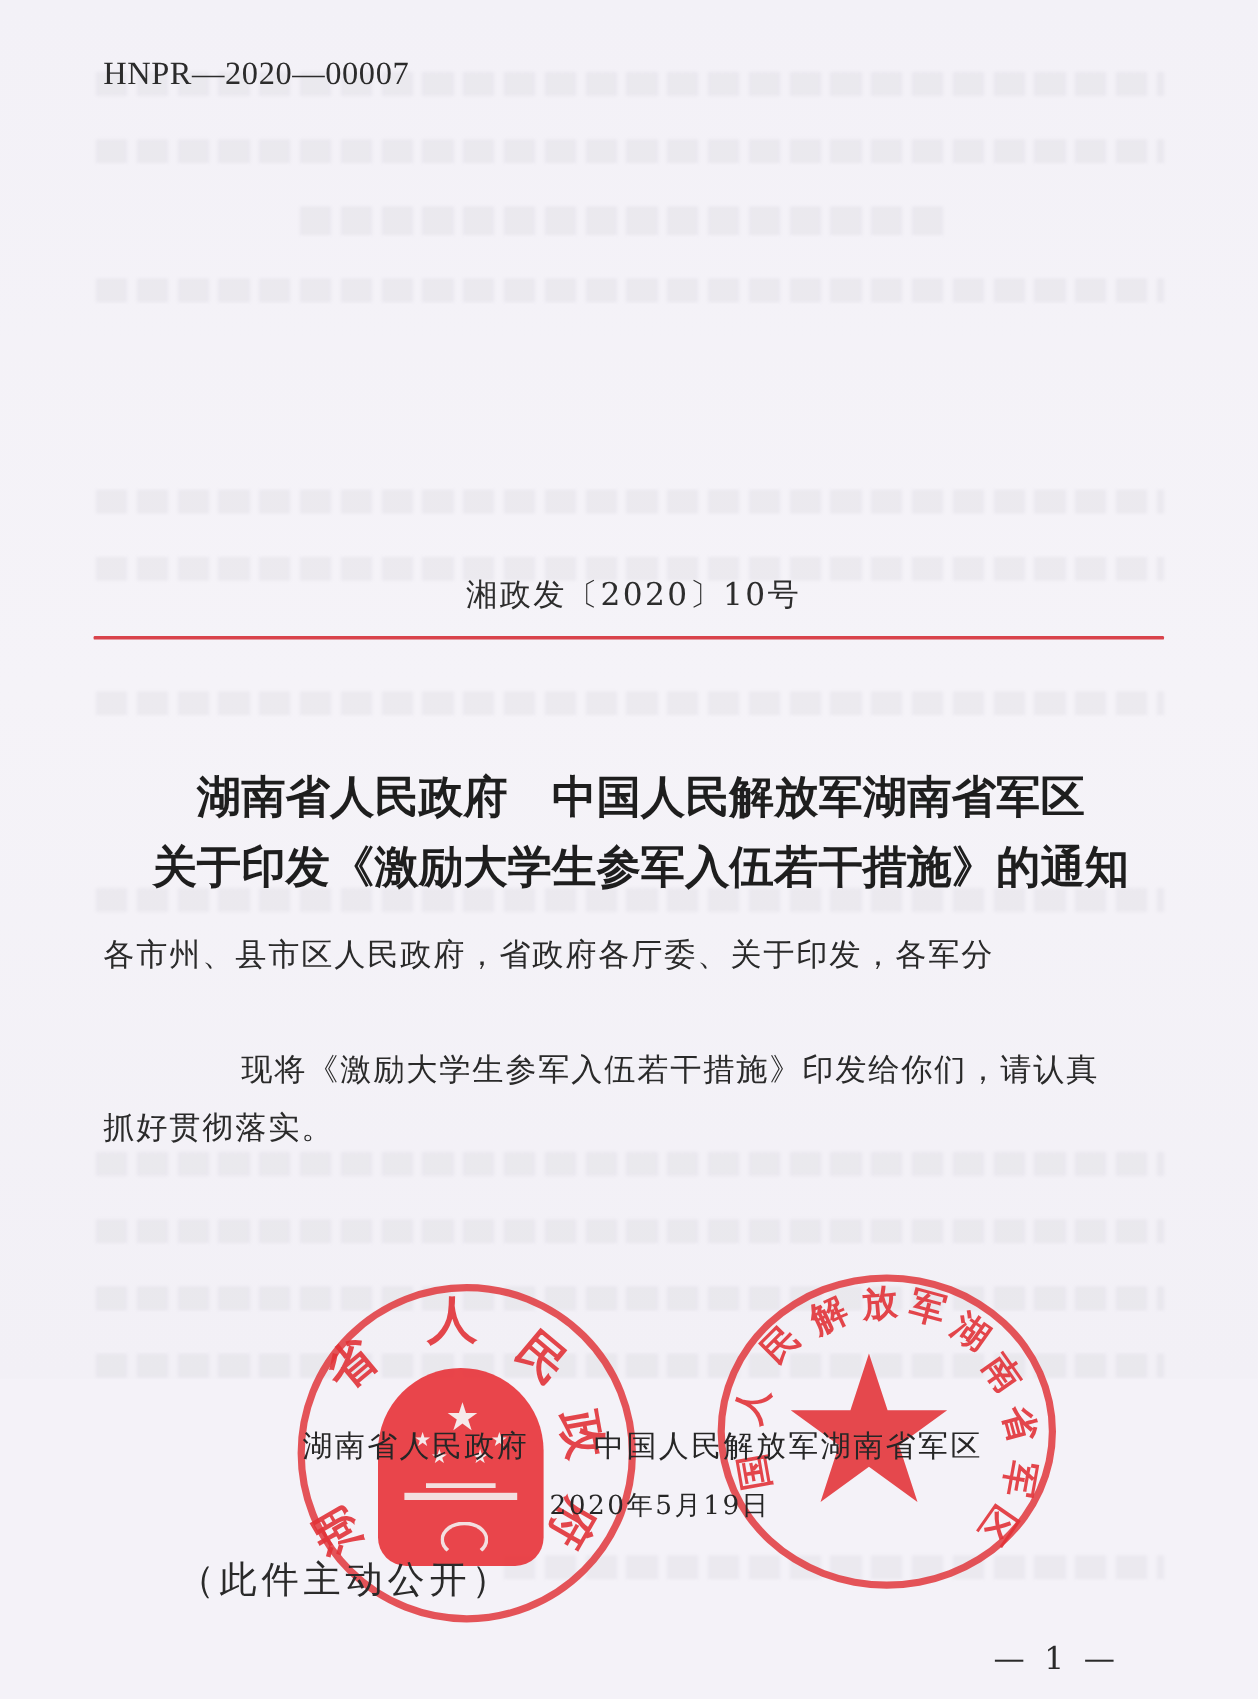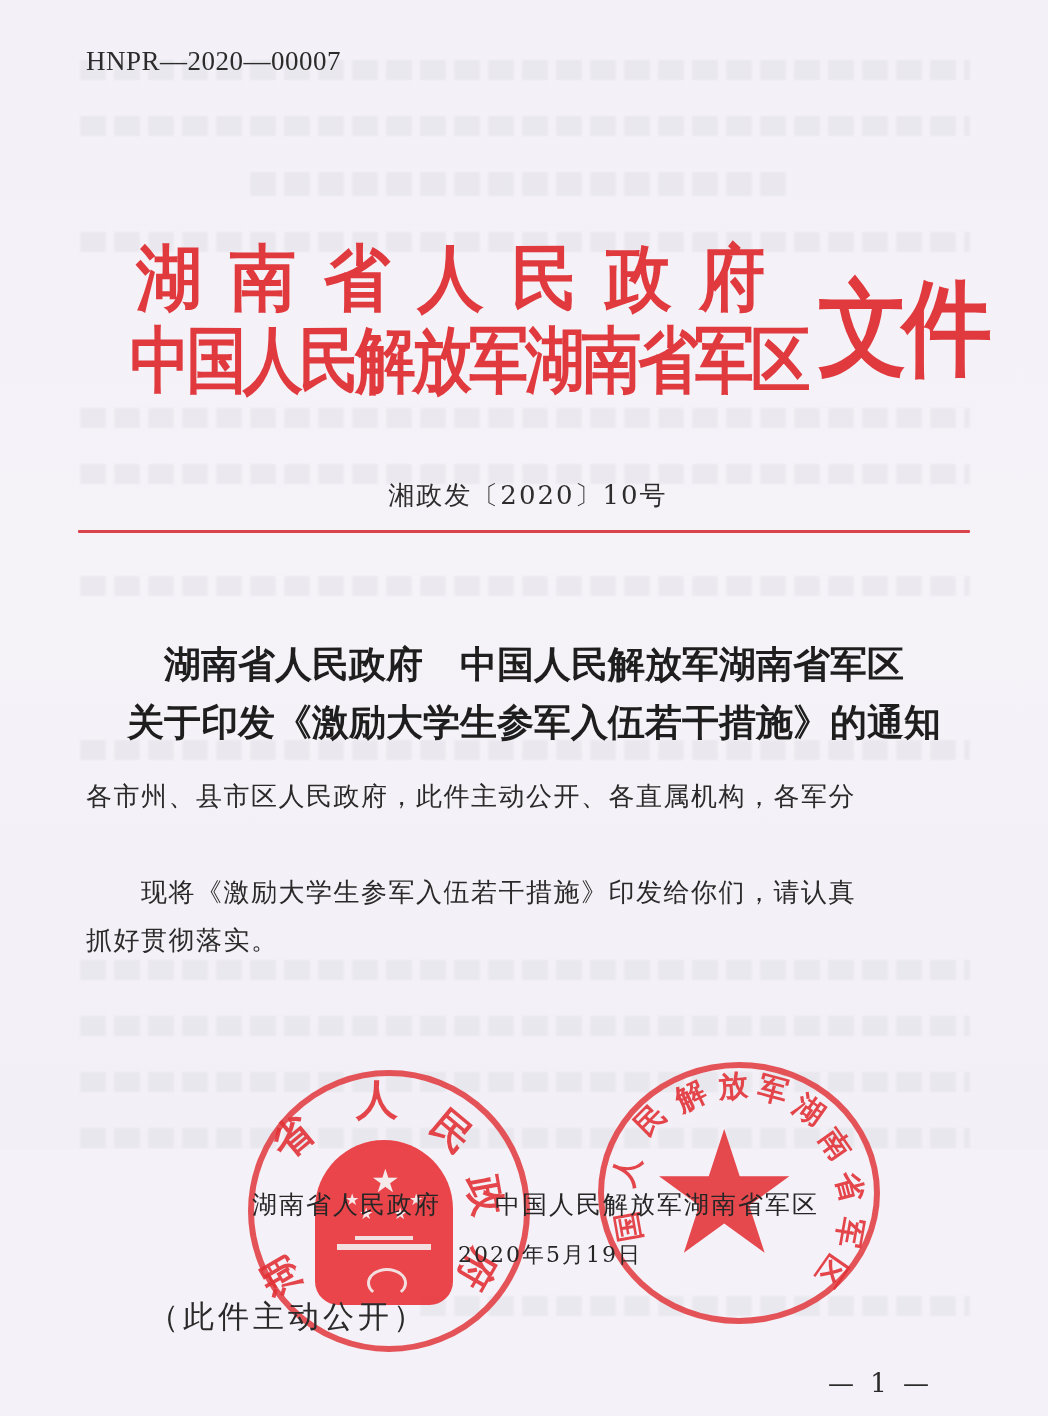--- a/index.html
+++ b/index.html
@@ -121,34 +121,29 @@
   <div class="bleed" style="top:576px;"></div>
   <div class="bleed" style="top:740px;"></div>
   <div class="bleed" style="top:960px;"></div>
   <div class="bleed" style="top:1016px;"></div>
   <div class="bleed" style="top:1072px;"></div>
   <div class="bleed" style="top:1128px;"></div>
   <div class="bleed" style="top:1296px; left:420px; width:550px;"></div>
 
   <div class="doc-code">HNPR—2020—00007</div>
 
-  <div class="masthead">
-    <div class="mh-line1">湖南省人民政府</div>
-    <div class="mh-line2">中国人民解放军湖南省军区</div>
-    <div class="mh-wenjian">文件</div>
-  </div>
 
   <div class="doc-number">湘政发〔2020〕10号</div>
   <div class="red-rule"></div>
 
   <div class="title l1">湖南省人民政府　中国人民解放军湖南省军区</div>
   <div class="title l2">关于印发《激励大学生参军入伍若干措施》的通知</div>
 
-  <div class="body-text" style="top:776px;">各市州、县市区人民政府，此件主动公开、各直属机构，各军分</div>
-  <div class="body-text" style="top:872px;">　　现将《激励大学生参军入伍若干措施》印发给你们，请认真</div>
+  <div class="body-text" style="top:776px;">各市州、县市区人民政府，省政府各厅委、关于印发，各军分</div>
+  <div class="body-text" style="top:872px;text-align:center;">　　现将《激励大学生参军入伍若干措施》印发给你们，请认真</div>
   <div class="body-text" style="top:920px;">抓好贯彻落实。</div>
 
   <div class="seal seal-gov"></div>
   <div class="emblem">
     <span class="emblem-star" style="left:56px; top:22px; font-size:32px;">★</span>
     <span class="emblem-star" style="left:30px; top:50px; font-size:16px;">★</span>
     <span class="emblem-star" style="left:44px; top:64px; font-size:16px;">★</span>
     <span class="emblem-star" style="left:78px; top:64px; font-size:16px;">★</span>
     <span class="emblem-star" style="left:94px; top:50px; font-size:16px;">★</span>
     <div style="position:absolute; left:22px; top:104px; width:94px; height:6px; background:#f3dfe0;"></div>

